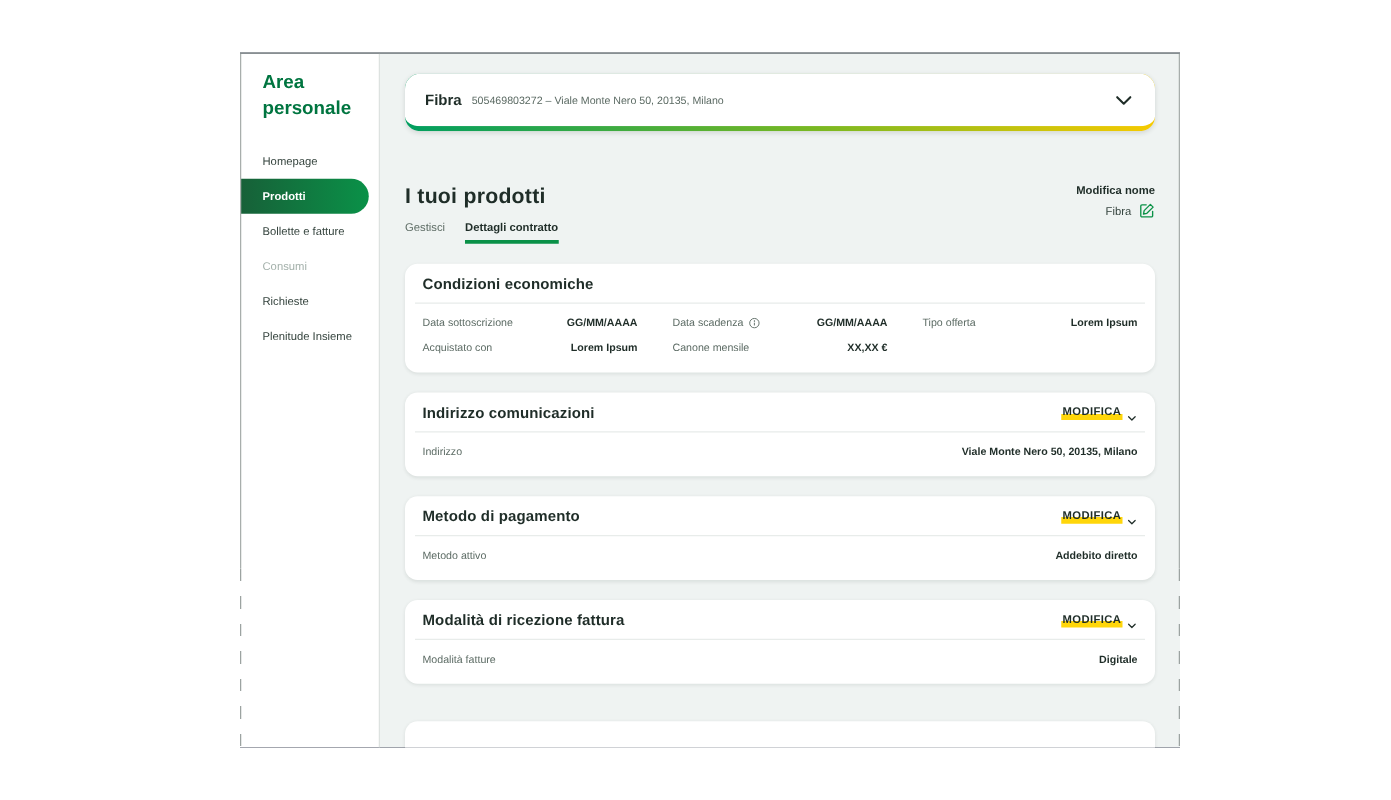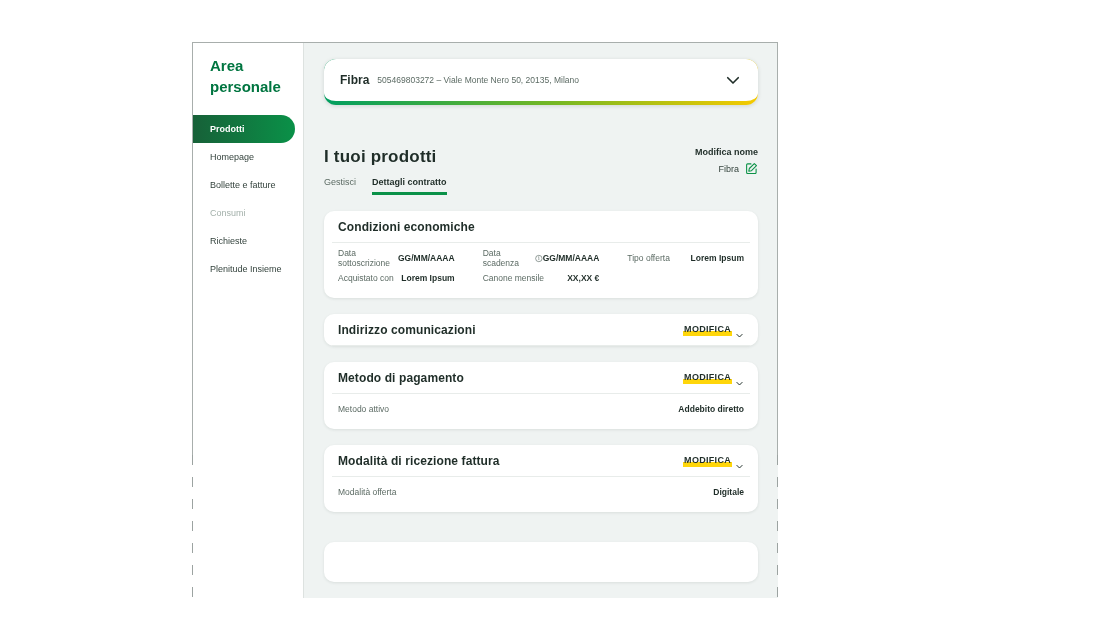--- a/index.html
+++ b/index.html
@@ -2,21 +2,21 @@
 <html><head>
 <meta charset="utf-8">
 <style>
   * { margin:0; padding:0; box-sizing:border-box; }
   html,body { background:#ffffff; }
   body { font-family:"Liberation Sans", sans-serif; color:#1f2d28; }
   .canvas { position:relative; width:1113px; height:640px; background:#fff; overflow:hidden; }
 
   
   .frame {
-    position:absolute; left:192px; top:42px; width:586px; height:556px;
+    position:absolute; left:192px; top:42px; width:752px; height:556px;
     border-top:1px solid #a8aeac; display:flex; overflow:hidden; background:#0f172a;
   }
   .edge { position:absolute; width:1px; top:0; bottom:0; z-index:30; pointer-events:none; }
   .edge.left { left:0; } .edge.right { right:0; }
   .edge .solid { position:absolute; top:0; left:0; width:1px; height:412px; background:#a8aeac; }
   .edge .dashed { position:absolute; top:412px; bottom:0; left:0; width:1px;
     background:repeating-linear-gradient(to bottom,#9ca3a1 0 10px,transparent 10px 22px); }
 
   
   .sidebar { width:112px; background:#fff; border-right:1px solid #dde2e0; flex:none; padding-top:13px; }
@@ -87,25 +87,25 @@
         <div class="dashed"></div>
       </div>
     <div class="edge right">
         <div class="solid"></div>
         <div class="dashed"></div>
       </div>
 
     <aside class="sidebar">
       <div class="sidebar-title">Area personale</div>
       <nav>
+        <div class="nav-item">
+            <span>Homepage</span>
+          </div>
         <div class="nav-item active">
             <span>Prodotti</span>
-          </div>
-        <div class="nav-item">
-            <span>Homepage</span>
           </div>
         <div class="nav-item">
             <span>Bollette e fatture</span>
           </div>
         <div class="nav-item disabled">
             <span>Consumi</span>
           </div>
         <div class="nav-item">
             <span>Richieste</span>
           </div>
@@ -194,20 +194,26 @@
           <div class="card-title">Indirizzo comunicazioni</div>
           <div class="modifica-btn">
             <span class="modifica-text">MODIFICA</span>
             <span class="chev-sm">
               <svg viewBox="0 0 24 24" fill="none" stroke="#1f2d28" stroke-width="2.6" stroke-linecap="round" stroke-linejoin="round">
                   <path d="M5 9l7 7 7-7"></path>
                 </svg>
             </span>
           </div>
         </div>
+        <div class="card-body">
+          <div class="pair">
+            <span class="lbl">Indirizzo</span>
+            <span class="val">Viale Monte Nero 50, 20135, Milano</span>
+          </div>
+        </div>
       </div>
 
       <div class="card tight">
         <div class="card-head">
           <div class="card-title">Metodo di pagamento</div>
           <div class="modifica-btn">
             <span class="modifica-text">MODIFICA</span>
             <span class="chev-sm">
               <svg viewBox="0 0 24 24" fill="none" stroke="#1f2d28" stroke-width="2.6" stroke-linecap="round" stroke-linejoin="round">
                   <path d="M5 9l7 7 7-7"></path>
@@ -230,21 +236,21 @@
             <span class="modifica-text">MODIFICA</span>
             <span class="chev-sm">
               <svg viewBox="0 0 24 24" fill="none" stroke="#1f2d28" stroke-width="2.6" stroke-linecap="round" stroke-linejoin="round">
                   <path d="M5 9l7 7 7-7"></path>
                 </svg>
             </span>
           </div>
         </div>
         <div class="card-body">
           <div class="pair">
-            <span class="lbl">Modalità offerta</span>
+            <span class="lbl">Modalità fatture</span>
             <span class="val">Digitale</span>
           </div>
         </div>
       </div>
 
       <div class="card partial"></div>
 
     </main>
   </div>
 </div>

